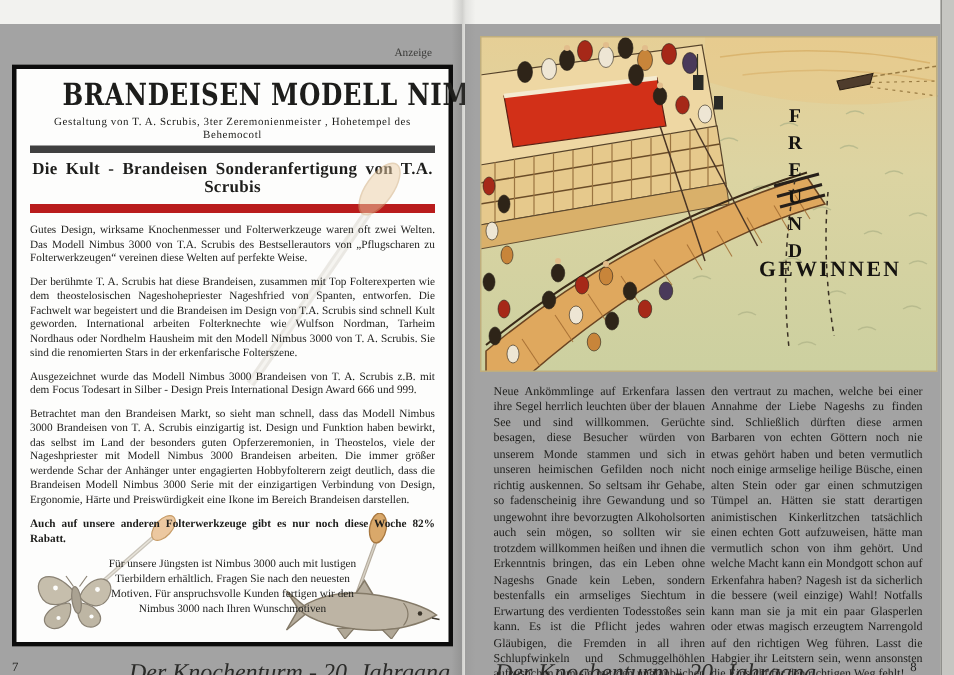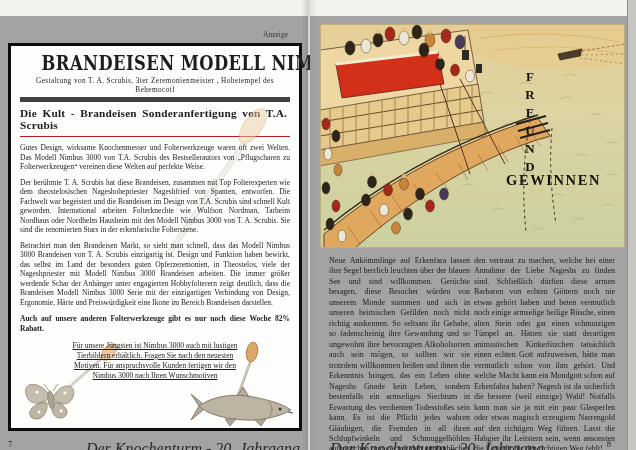--- a/index.html
+++ b/index.html
@@ -13,26 +13,26 @@
     background:linear-gradient(90deg,rgba(0,0,0,0) 0%,rgba(90,90,88,0.22) 45%,rgba(120,120,118,0.12) 60%,rgba(0,0,0,0) 100%);}
   #edge-strip{position:absolute;left:627px;top:0;width:9px;height:450px;background:#c6c6c2;border-left:1px solid #8f8f8b;}
 
   
   .advert-label{position:absolute;top:14px;right:20px;font-size:7.5px;color:#3a3a38;}
   .ad-box{position:absolute;left:8px;top:27px;width:294px;height:388px;border:3px solid #0c0c0c;
     box-sizing:border-box;padding:4px 9px 0 9px;background:#fdfdfc;}
   .ad-headline{font-family:"DejaVu Serif",serif;font-weight:bold;font-size:19.5px;white-space:nowrap;
     text-align:center;transform:scale(0.84,1.04);transform-origin:50% 50%;margin:2px 0 1px 0;letter-spacing:0.5px;}
   .ad-byline{font-size:7.3px;text-align:center;letter-spacing:0.4px;padding-bottom:3px;border-bottom:5px solid #404040;}
-  .ad-subhead{font-size:11.3px;font-weight:bold;text-align:left;letter-spacing:0.2px;word-spacing:2.5px;
-    padding:5px 0 5px 0;border-bottom:1px solid #b91c1c;}
+  .ad-subhead{font-size:11.3px;font-weight:bold;text-align:center;letter-spacing:0.2px;word-spacing:2.5px;
+    padding:5px 0 5px 0;border-bottom:6px solid #b91c1c;}
   .ad-body{position:relative;z-index:1;}
   .ad-body p{font-size:7.5px;line-height:1.27;text-align:justify;margin:6px 0 0 0;}
   .ad-body p.hl{font-weight:bold;margin-top:7px;}
-  .kids-note{position:relative;z-index:1;width:170px;margin:8px auto 0 auto;font-size:7.5px;line-height:1.3;text-align:center;text-decoration:underline;}
+  .kids-note{position:relative;z-index:1;width:170px;margin:8px auto 0 auto;font-size:7.5px;line-height:1.3;text-align:center;}
   .wm{position:absolute;right:16px;top:52px;width:130px;height:170px;z-index:0;opacity:0.5;}
   .iron-left{position:absolute;left:8px;bottom:6px;width:104px;height:80px;}
   .iron-right{position:absolute;right:2px;bottom:2px;width:108px;height:84px;}
   .folio{font-size:8.5px;}
   .journal{font-style:italic;color:#2a2a28;}
   #left-page .folio{left:8px;position:absolute;top:423px;}
   #left-page .journal{position:absolute;right:8px;top:424px;}
   #right-page .journal{position:absolute;left:20px;top:424px;}
   #right-page .folio{position:absolute;right:16px;top:423px;}
 
@@ -63,20 +63,21 @@
         <line x1="92" y1="44" x2="14" y2="158" stroke="#d9d5cc" stroke-width="6"></line>
         <line x1="92" y1="44" x2="14" y2="158" stroke="#efece5" stroke-width="2"></line>
         <g transform="rotate(35 100 28)">
           <ellipse cx="100" cy="28" rx="9" ry="20" fill="#eccfa6" stroke="#cfa876" stroke-width="1"></ellipse>
         </g>
       </svg>
 
       <div class="ad-body">
         <p>Gutes Design, wirksame Knochenmesser und Folterwerkzeuge waren oft zwei Welten. Das Modell Nimbus 3000 von T.A. Scrubis des Bestsellerautors von „Pflugscharen zu Folterwerkzeugen“ vereinen diese Welten auf perfekte Weise.</p>
         <p>Der berühmte T. A. Scrubis hat diese Brandeisen, zusammen mit Top Folterexperten wie dem theostelosischen Nageshohepriester Nageshfried von Spanten, entworfen. Die Fachwelt war begeistert und die Brandeisen im Design von T.A. Scrubis sind schnell Kult geworden. International arbeiten Folterknechte wie Wulfson Nordman, Tarheim Nordhaus oder Nordhelm Hausheim mit den Modell Nimbus 3000 von T. A. Scrubis. Sie sind die renomierten Stars in der erkenfarische Folterszene.</p>
+        <p>Ausgezeichnet wurde das Modell Nimbus 3000 Brandeisen von T. A. Scrubis z.B. mit dem Focus Todesart in Silber - Design Preis International Design Award 666 und 999.</p>
         <p>Betrachtet man den Brandeisen Markt, so sieht man schnell, dass das Modell Nimbus 3000 Brandeisen von T. A. Scrubis einzigartig ist. Design und Funktion haben bewirkt, das selbst im Land der besonders guten Opferzeremonien, in Theostelos, viele der Nageshpriester mit Modell Nimbus 3000 Brandeisen arbeiten. Die immer größer werdende Schar der Anhänger unter engagierten Hobbyfolterern zeigt deutlich, dass die Brandeisen Modell Nimbus 3000 Serie mit der einzigartigen Verbindung von Design, Ergonomie, Härte und Preiswürdigkeit eine Ikone im Bereich Brandeisen darstellen.</p>
         <p class="hl">Auch auf unsere anderen Folterwerkzeuge gibt es nur noch diese Woche 82% Rabatt.</p>
       </div>
 
       <div class="kids-note">Für unsere Jüngsten ist Nimbus 3000 auch mit lustigen Tierbildern erhältlich. Fragen Sie nach den neuesten Motiven. Für anspruchsvolle Kunden fertigen wir den Nimbus 3000 nach Ihren Wunschmotiven</div>
 
       <svg class="iron-left" viewBox="0 0 104 80">
         <line x1="88" y1="12" x2="40" y2="54" stroke="#c9c4ba" stroke-width="2.6"></line>
         <line x1="88" y1="12" x2="40" y2="54" stroke="#e8e4da" stroke-width="1"></line>
         <g transform="rotate(42 90 10)">

